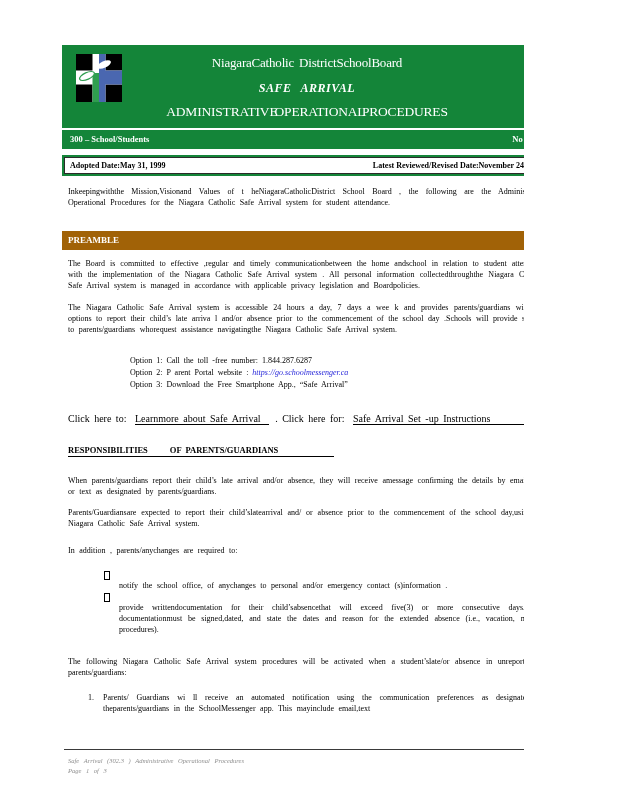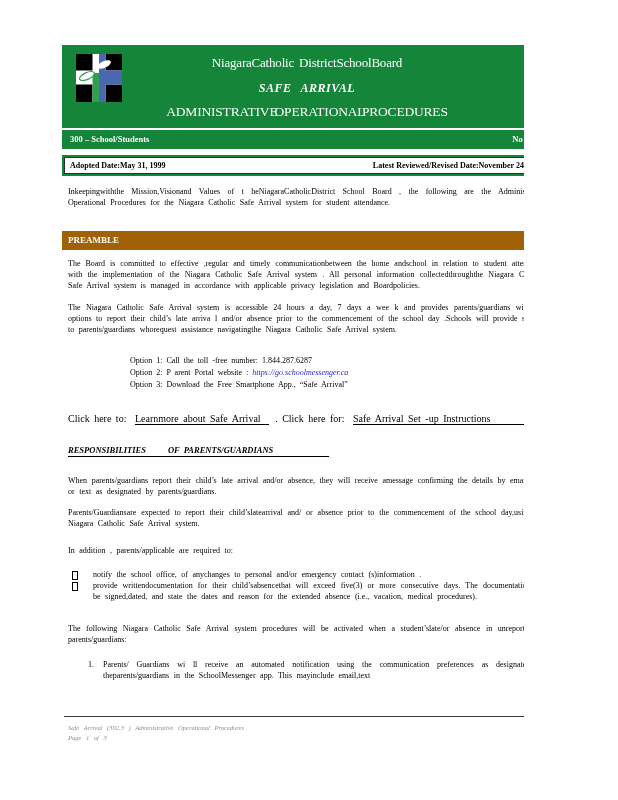--- a/index.html
+++ b/index.html
@@ -35,28 +35,28 @@
 
   .options { margin:20px 0 0 62px; font-size:8px; line-height:12px; word-spacing:2px; }
   .url-link { color:#2626d9; font-style:italic; text-decoration:none; }
 
   .click-line { margin-top:22px; font-size:10px; word-spacing:2px; }
   .doclink { color:#000; text-decoration:none; border-bottom:1px solid #000; padding-right:8px; margin-left:4px; }
   .doclink-2 { padding-right:36px; }
   .click-mid { margin-left:2px; }
 
   .resp-heading { margin:11px 0 0 0; font-size:8.5px; font-weight:bold; word-spacing:2px;
-    display:inline-block; border-bottom:1.2px solid #000; padding-right:56px; padding-bottom:1px;font-style:italic; }
+    display:inline-block; border-bottom:1.2px solid #000; padding-right:56px; padding-bottom:1px; }
   .hgap { display:inline-block; width:22px; }
 
   .rp1 { margin-top:10px; }
   .rp2 { margin-top:18px; }
   .rp3 { margin-top:16px; }
   .bullet-list { margin-top:13px; }
-  .bullet-row { display:flex; margin-left:4px; }
+  .bullet-row { display:flex; margin-left:36px;flex-direction:column; }
   .bullet-box { flex:0 0 auto; width:4px; height:7px; border:1px solid #000; margin-top:2px; }
   .bullet-text { margin-left:15px; flex:1; font-size:8px; line-height:11px; text-align:justify; word-spacing:2.5px; }
   .rp4 { margin-top:21px; }
   .numbered-row { display:flex; margin-left:20px; margin-top:14px; }
   .item-num { flex:0 0 auto; font-size:8px; line-height:11px; width:15px; }
   .item-text { flex:1; font-size:8px; line-height:11px; text-align:justify; word-spacing:2.5px; }
 
   
   .footer-rule { border:none; border-top:1px solid #3a3a3a; margin:35px -4px 0 -4px; }
   .footer { margin-top:6px; color:#8f8f8f; font-style:italic; font-size:6.5px; line-height:9.5px; word-spacing:3px; }
@@ -118,21 +118,21 @@
         <span class="click-mid">. Click here for:</span>
         <a href="#" class="doclink doclink-2">Safe Arrival Set -up Instructions</a>
       </p>
 
       <div>
         <h3 class="resp-heading"><span>RESPONSIBILITIES</span><span class="hgap"></span><span>OF PARENTS/GUARDIANS</span></h3>
       </div>
 
       <p class="para rp2">When parents/guardians report their child’s late arrival and/or absence, they will receive amessage confirming the details by email and/ or text as designated by parents/guardians.</p>
       <p class="para rp1">Parents/Guardiansare expected to report their child’slatearrival and/ or absence prior to the commencement of the school day,using the Niagara Catholic Safe Arrival system.</p>
-      <p class="para rp3">In addition , parents/applicable are required to:</p>
+      <p class="para rp3">In addition , parents/anychanges are required to:</p>
 
       <div class="bullet-list">
         <div class="bullet-row">
           <span class="bullet-box"></span>
           <span class="bullet-text">notify the school office, of anychanges to personal and/or emergency contact (s)information .</span>
         </div>
         <div class="bullet-row">
           <span class="bullet-box"></span>
           <span class="bullet-text">provide writtendocumentation for their child’sabsencethat will exceed five(3) or more consecutive days. The documentationmust be signed,dated, and state the dates and reason for the extended absence (i.e., vacation, medical procedures).</span>
         </div>

